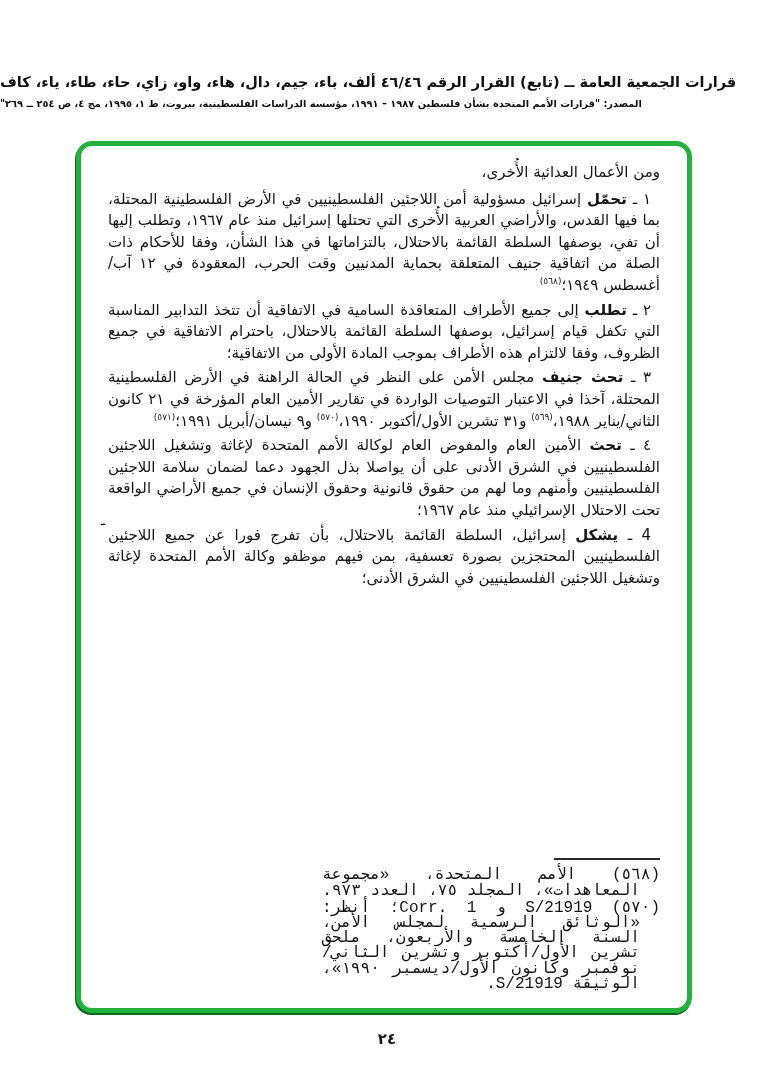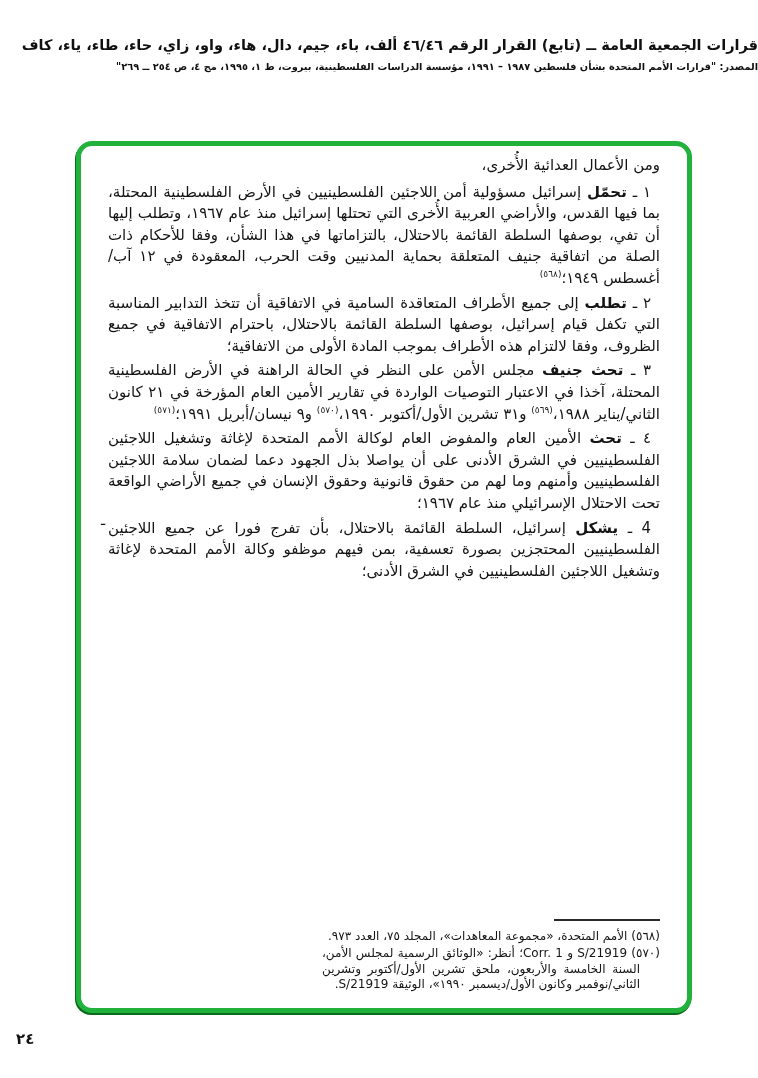--- a/index.html
+++ b/index.html
@@ -6,22 +6,22 @@
   .page{
     position:relative;
     width:758px;height:1078px;
     background:#ffffff;
     font-family:"DejaVu Sans",sans-serif;
     color:#141414;
     overflow:hidden;
   }
   .header{
     direction:rtl;
-    text-align:right;
-    margin-top:37px;
+    text-align:left;
+    padding-top:74px;
   }
   .h-title{
     font-size:14.5px;
     font-weight:bold;
     letter-spacing:0;
     color:#101010;
   }
   .h-source{
     font-size:9.8px;
     font-weight:bold;
@@ -29,21 +29,21 @@
     color:#101010;
   }
   .frame{
     position:absolute;
     left:76px;top:141px;
     width:616px;height:872px;
     box-sizing:border-box;
     border:5px solid #22b23c;
     border-radius:16px;
     box-shadow:-1px 2px 0 #0b6b1d;
-    padding:9px 27px 14px 27px;
+    padding:16px 27px 14px 27px;
     direction:rtl;
     display:flex;
     flex-direction:column;
     background:#ffffff;
   }
   .main-text{
     font-size:15px;
     line-height:21.6px;
     text-align:justify;
     text-justify:inter-word;
@@ -55,40 +55,41 @@
   sup{font-size:9px;line-height:0;}
   .margin-dash{
     position:absolute;
     left:20px;top:366px;
     font-size:14px;
     direction:rtl;
   }
   .footnotes{
     margin-top:auto;
     width:338px;
-    font-size:12px;
+    font-size:16px;
     line-height:15.2px;
     text-align:justify;
+    font-family:Liberation Mono, monospace;
   }
   .fn-rule{
     height:2px;
     width:106px;
     background:#2a2a2a;
     margin-bottom:8px;
   }
   .fn{
     padding-right:20px;
     text-indent:-20px;
     margin-bottom:2px;
   }
   .page-num{
     position:absolute;
     left:16px;right:0;
     bottom:30px;
-    text-align:left;
+    text-align:center;
     font-size:15px;
     font-weight:bold;
   }
 </style>
 </head>
 <body>
 
 <div class="page">
 
   <div class="header">

